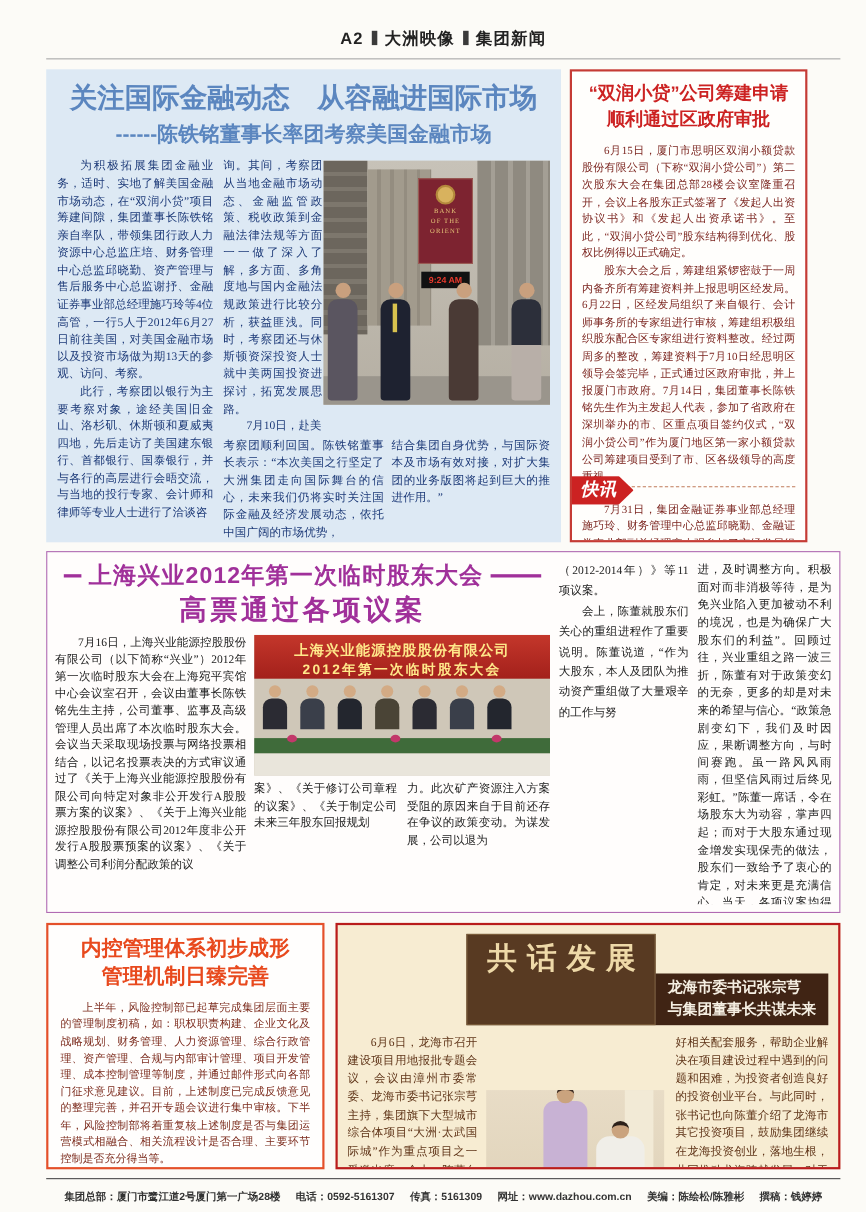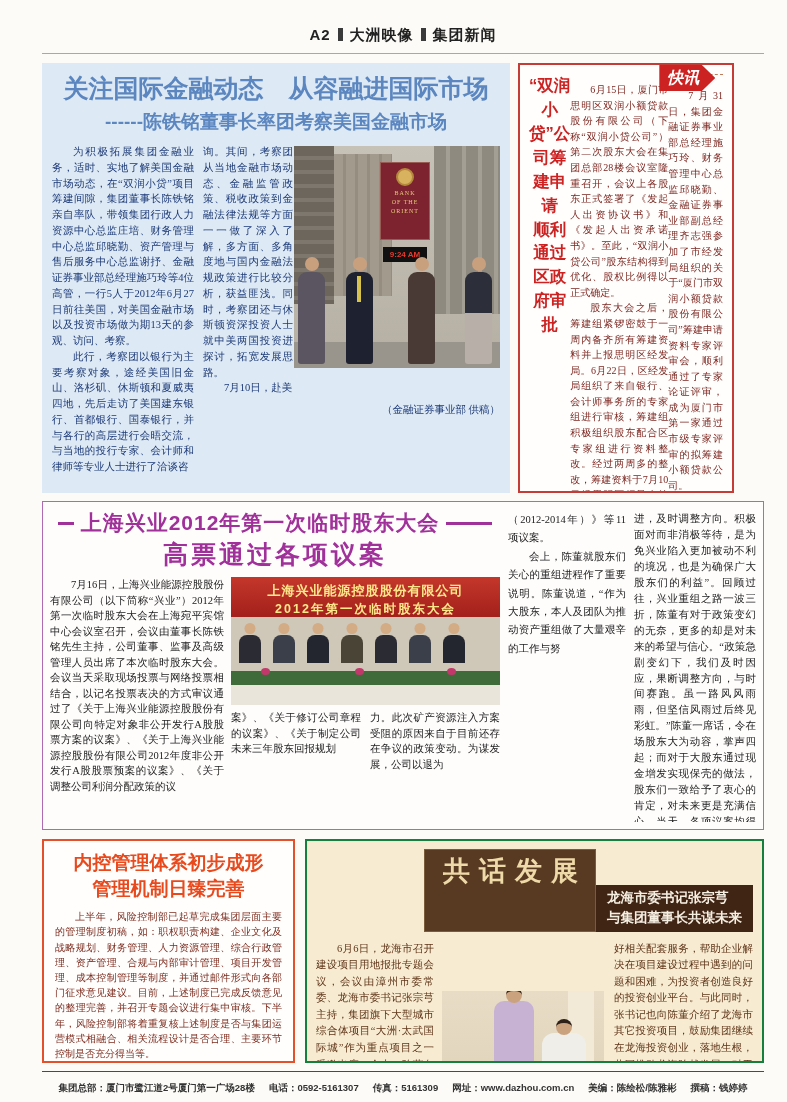--- a/index.html
+++ b/index.html
@@ -39,21 +39,21 @@
   .p1-road{position:absolute;bottom:0;left:0;right:0;height:26px;background:#9a958c;}
   .p1-person{position:absolute;bottom:4px;width:27px;height:92px;border-radius:9px 9px 3px 3px;}
   .p1-person::before{content:"";position:absolute;top:-15px;left:50%;transform:translateX(-50%);width:14px;height:14px;border-radius:50%;background:#c9a07e;}
   .p1-pa{left:4px;background:#5a5560;}
   .p1-pb{left:52px;background:#1e2230;}
   .p1-pb::after{content:"";position:absolute;top:4px;left:11px;width:4px;height:26px;background:#d8c24e;}
   .p1-pc{left:114px;background:#4a3a35;}
   .p1-pd{right:8px;background:linear-gradient(#2c2f3a 0 45%,#b8afa8 45% 100%);}
 
   
-  .sd-box{width:216px;height:430px;border:2px solid #c53b35;background:#fffefc;padding:9px 9px;box-sizing:border-box;display:flex;flex-direction:row;overflow:hidden;}
+  .sd-box{width:216px;height:430px;border:2px solid #c53b35;background:#fffefc;padding:9px 9px;box-sizing:border-box;display:flex;flex-direction:column;overflow:hidden;}
   .sd-title{font-family:"Liberation Sans",sans-serif;font-weight:bold;font-size:16.5px;line-height:1.45;color:#cc2222;text-align:center;}
   .sd-body{margin-top:8px;font-size:10px;line-height:1.56;color:#7c2620;text-align:justify;}
   .flash{margin-top:auto;position:relative;border-top:1px dashed #c07b5a;padding-top:13px;}
   .flash-label{position:absolute;top:-10px;left:-9px;background:#cc2222;color:#fff;font-family:"Liberation Sans",sans-serif;font-weight:bold;font-style:italic;font-size:16px;line-height:1.5;padding:1px 16px 1px 8px;clip-path:polygon(0 0,76% 0,100% 50%,76% 100%,0 100%);}
   .flash .sd-body{margin-top:0;}
 
   
   .mid-box{margin-top:8px;border:1px solid #b06ab2;background:#fffdfc;padding:7px 7px;height:329px;box-sizing:border-box;display:flex;gap:8px;overflow:hidden;}
   .mid-left{width:450px;flex:none;overflow:hidden;}
   .mid-t1{display:flex;align-items:center;gap:7px;color:#a0309a;justify-content:center;}
@@ -80,21 +80,21 @@
   .p2-person{position:absolute;top:58px;width:22px;height:28px;border-radius:8px 8px 0 0;}
   .p2-person::before{content:"";position:absolute;top:-12px;left:50%;transform:translateX(-50%);width:11px;height:11px;border-radius:50%;background:#d3ab85;}
   .p2-flower{position:absolute;bottom:30px;width:9px;height:7px;border-radius:50%;background:#c2386a;}
 
   
   .bot-row{display:flex;gap:10px;margin-top:9px;height:224px;}
   .nk-box{width:253px;flex:none;border:2px solid #e4502a;background:#fffefd;padding:9px 11px;box-sizing:border-box;overflow:hidden;}
   .nk-title{font-family:"Liberation Sans",sans-serif;font-weight:bold;font-size:19px;line-height:1.35;color:#e8491d;text-align:center;}
   .nk-body{margin-top:8px;font-size:10px;line-height:1.52;color:#7c2b1d;text-align:justify;}
 
-  .gh-box{flex:1;border:2px solid #15803d;background:#f7ecd2;padding:8px 9px;box-sizing:border-box;overflow:hidden;}
+  .gh-box{flex:1;border:2px solid #b91c1c;background:#f7ecd2;padding:8px 9px;box-sizing:border-box;overflow:hidden;}
   .gh-header{display:flex;justify-content:flex-end;}
   .gh-title{background:#583a22;border:1px solid #7a5c3a;color:#eed9a8;font-family:"Liberation Sans",sans-serif;font-weight:bold;font-size:27px;letter-spacing:9px;padding:3px 8px 3px 18px;}
   .gh-sub{background:#402414;color:#f5efe2;font-family:"Liberation Sans",sans-serif;font-weight:bold;font-size:13.5px;line-height:1.5;padding:3px 11px;display:flex;flex-direction:column;justify-content:center;margin-top:36px;}
   .gh-body{display:flex;gap:10px;margin-top:9px;font-size:10.5px;line-height:1.58;color:#5f3418;text-align:justify;}
   .gh-left{width:288px;flex:none;overflow:hidden;}
   .gh-col2{flex:1;display:flex;flex-direction:column;overflow:hidden;}
 
   
   .photo3{float:right;width:162px;height:148px;margin:50px 0 4px 8px;position:relative;background:linear-gradient(#e8dcc6,#dccfb4);overflow:hidden;}
   .p3-window{position:absolute;right:10px;top:0;width:26px;height:70px;background:#f2ead6;}
@@ -144,20 +144,24 @@
             <div class="p1-time">9:24 AM</div>
             <div class="p1-road"></div>
             <div class="p1-person p1-pa"></div>
             <div class="p1-person p1-pb"></div>
             <div class="p1-person p1-pc"></div>
             <div class="p1-person p1-pd"></div>
           </div>
           <div class="fin-col2n">
             <p>询。其间，考察团从当地金融市场动态、金融监管政策、税收政策到金融法律法规等方面一一做了深入了解，多方面、多角度地与国内金融法规政策进行比较分析，获益匪浅。同时，考察团还与休斯顿资深投资人士就中美两国投资进探讨，拓宽发展思路。</p>
             <p class="ind">7月10日，赴美</p>
+          </div>
+          <div class="fin-under">
+            <p class="fu1">考察团顺利回国。陈铁铭董事长表示：“本次美国之行坚定了大洲集团走向国际舞台的信心，未来我们仍将实时关注国际金融及经济发展动态，依托中国广阔的市场优势，</p>
+            <p class="fu2">结合集团自身优势，与国际资本及市场有效对接，对扩大集团的业务版图将起到巨大的推进作用。”</p>
           </div>
           <div class="byline">（金融证券事业部 供稿）</div>
         </div>
       </div>
     </div>
 
     <div class="sd-box">
       <div class="sd-title">
         <div>“双润小贷”公司筹建申请</div>
         <div>顺利通过区政府审批</div>

